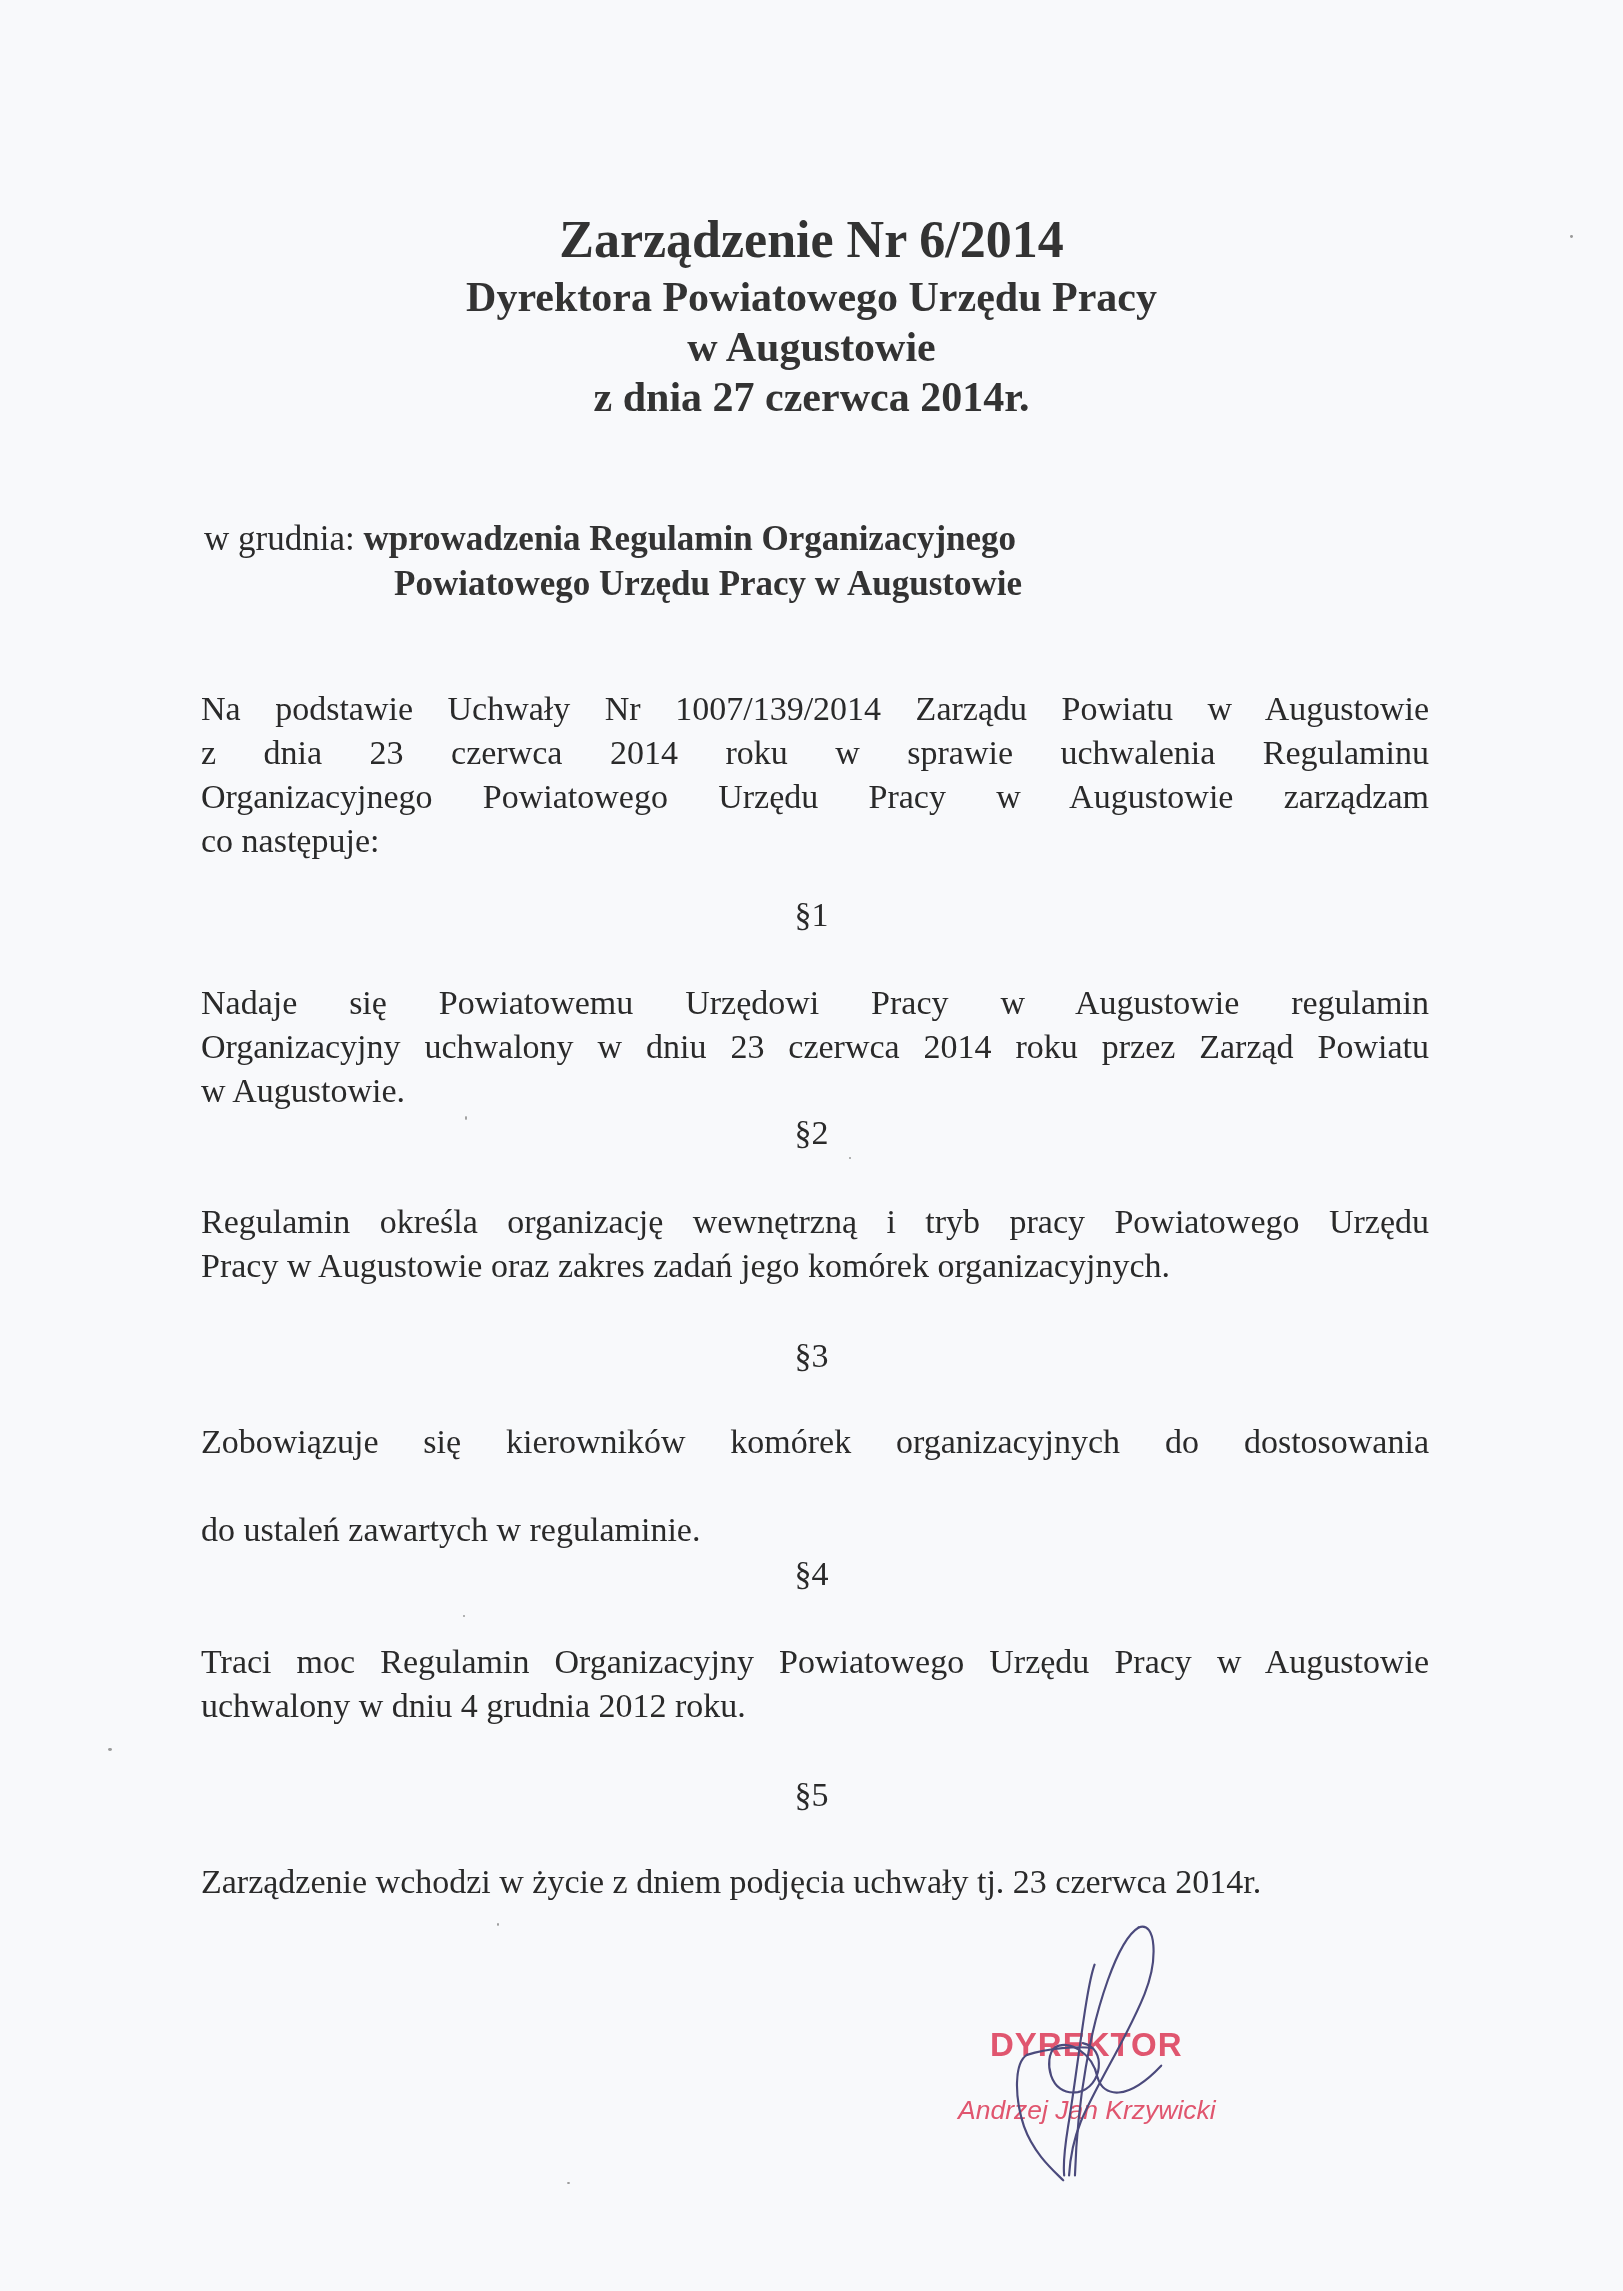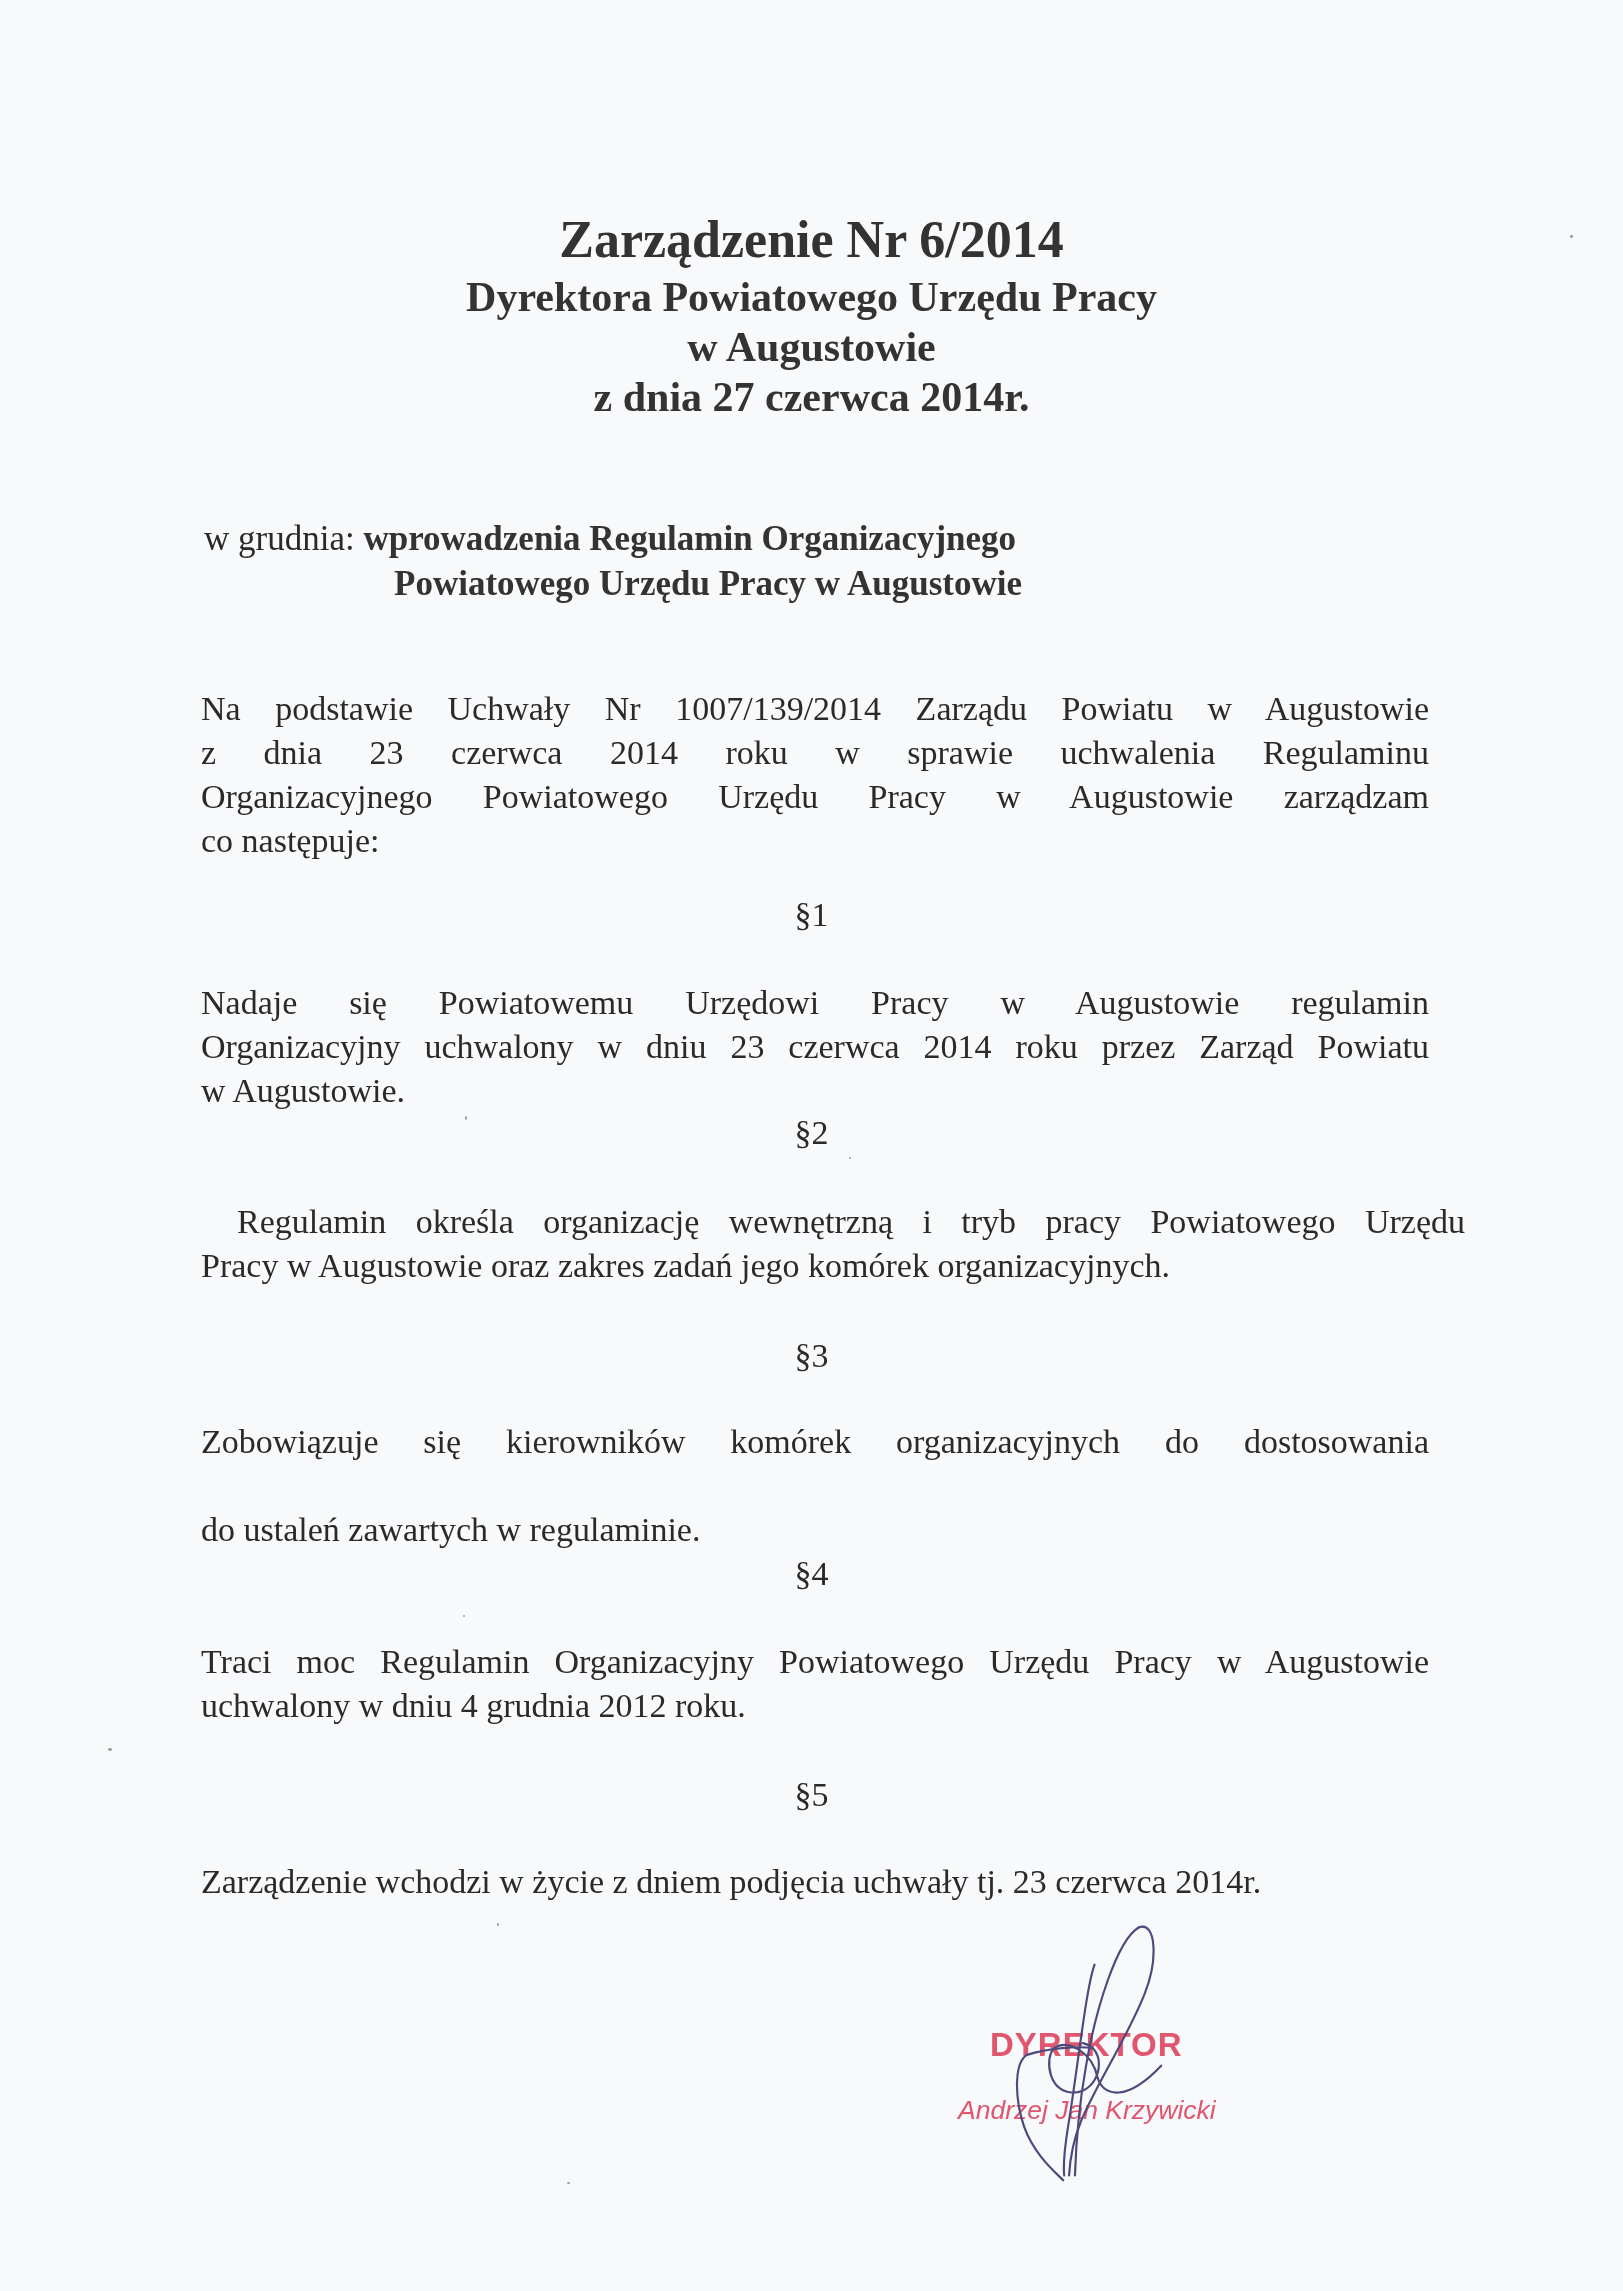--- a/index.html
+++ b/index.html
@@ -41,21 +41,21 @@
   <div class="abs line just" style="top:736px;">z dnia 23 czerwca 2014 roku w sprawie uchwalenia Regulaminu</div>
   <div class="abs line just" style="top:780px;">Organizacyjnego Powiatowego Urzędu Pracy w Augustowie zarządzam</div>
   <div class="abs line" style="top:824px;">co następuje:</div>
 
   <div class="abs center para-sign" style="top:898px;">§1</div>
   <div class="abs line just" style="top:986px;">Nadaje się Powiatowemu Urzędowi Pracy w Augustowie regulamin</div>
   <div class="abs line just" style="top:1030px;">Organizacyjny uchwalony w dniu 23 czerwca 2014 roku przez Zarząd Powiatu</div>
   <div class="abs line" style="top:1074px;">w Augustowie.</div>
 
   <div class="abs center para-sign" style="top:1116px;">§2</div>
-  <div class="abs line just" style="top:1205px;margin-left:36px;">Regulamin określa organizację wewnętrzną i tryb pracy Powiatowego Urzędu</div>
+  <div class="abs line just" style="top:1205px;">Regulamin określa organizację wewnętrzną i tryb pracy Powiatowego Urzędu</div>
   <div class="abs line" style="top:1249px;">Pracy w Augustowie oraz zakres zadań jego komórek organizacyjnych.</div>
 
   <div class="abs center para-sign" style="top:1339px;">§3</div>
   <div class="abs line just" style="top:1425px;">Zobowiązuje się kierowników komórek organizacyjnych do dostosowania</div>
   <div class="abs line" style="top:1513px;">do ustaleń zawartych w regulaminie.</div>
 
   <div class="abs center para-sign" style="top:1557px;">§4</div>
   <div class="abs line just" style="top:1645px;">Traci moc Regulamin Organizacyjny Powiatowego Urzędu Pracy w Augustowie</div>
   <div class="abs line" style="top:1689px;">uchwalony w dniu 4 grudnia 2012 roku.</div>
 

